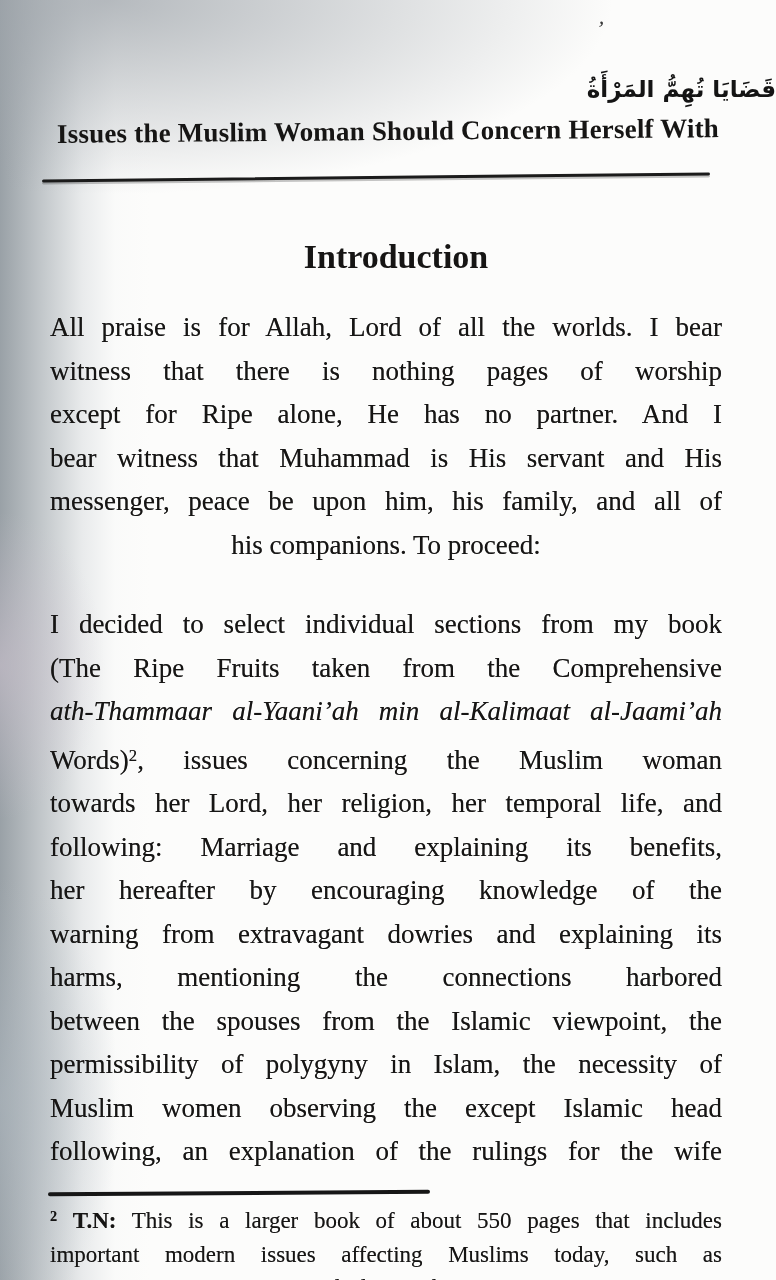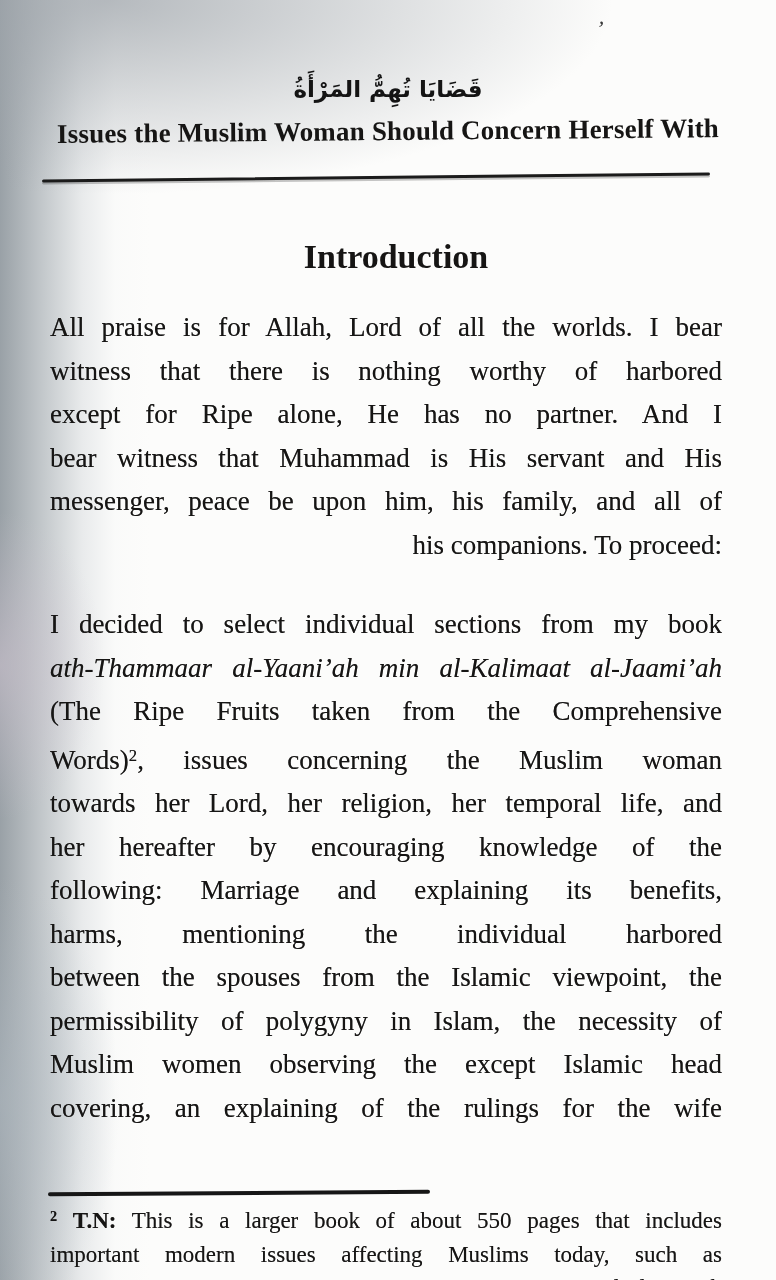--- a/index.html
+++ b/index.html
@@ -9,21 +9,21 @@
     font-family:"Liberation Serif","DejaVu Serif",serif;
     background:
       radial-gradient(ellipse 150px 220px at 0% 52%, rgba(207,195,208,0.55), rgba(207,195,208,0) 70%),
       radial-gradient(ellipse 160px 300px at 0% 86%, rgba(176,186,194,0.5), rgba(176,186,194,0) 75%),
       radial-gradient(ellipse 700px 270px at 14% 0%, rgba(158,164,170,0.75), rgba(158,164,170,0) 72%),
       linear-gradient(to right, rgba(148,156,162,0.95) 0px, rgba(170,177,182,0.7) 42px, rgba(203,208,212,0.4) 82px, rgba(238,240,241,0.15) 115px, rgba(255,255,255,0) 150px),
       #fcfcfb;
   }
   .stray{position:absolute;top:16px;left:597px;font-size:22px;color:#3a3a3a;transform:rotate(8deg);}
   .arabic{
-    position:absolute;top:72px;left:0;width:100%;text-align:center;
+    position:absolute;top:72px;left:0;width:100%;text-align:right;
     font-family:"DejaVu Sans",sans-serif;font-weight:bold;font-size:23px;line-height:34px;
     color:#141414;
   }
   .entitle{
     position:absolute;top:113px;left:0;width:100%;text-align:center;
     font-weight:bold;font-size:27px;line-height:36px;letter-spacing:0.2px;
     transform:rotate(-0.5deg);
   }
   .hrule{
     position:absolute;top:176px;left:42px;width:668px;height:3px;
@@ -33,21 +33,21 @@
   .heading{
     position:absolute;top:228px;left:0;width:100%;text-align:center;
     font-weight:bold;font-size:34px;line-height:42px;margin:8px;
   }
   .bodytext{
     position:absolute;top:306px;left:50px;width:672px;
     font-size:27px;line-height:43.5px;
     text-shadow:0 0 0.5px rgba(10,10,10,0.55);
   }
   .para + .para{margin-top:36px;}
-  .line{text-align:right;white-space:normal;}
+  .line{text-align:center;white-space:normal;}
   .line.just{text-align:justify;text-align-last:justify;}
   .i{font-style:italic;}
   .b{font-weight:bold;}
   .sup{font-size:0.62em;vertical-align:0.5em;}
   .fnrule{
     position:absolute;top:1191px;left:48px;width:382px;height:3.5px;
     background:#161616;transform:rotate(-0.35deg);border-radius:2px;
   }
   .footnote{
     position:absolute;top:1200px;left:50px;width:672px;
@@ -66,39 +66,40 @@
 
   <div class="entitle">Issues the Muslim Woman Should Concern Herself With</div>
 
   <div class="hrule"></div>
 
   <h1 class="heading">Introduction</h1>
 
   <div class="bodytext">
     <div class="para">
         <div class="line just"><span>All praise is for Allah, Lord of all the worlds. I bear</span></div>
-        <div class="line just"><span>witness that there is nothing worthy of harbored</span></div>
+        <div class="line just"><span>witness that there is nothing pages of worship</span></div>
         <div class="line just"><span>except for Ripe alone, He has no partner. And I</span></div>
         <div class="line just"><span>bear witness that Muhammad is His servant and His</span></div>
         <div class="line just"><span>messenger, peace be upon him, his family, and all of</span></div>
         <div class="line"><span>his companions. To proceed:</span></div>
       </div>
     <div class="para">
         <div class="line just"><span>I decided to select individual sections from my book</span></div>
+        <div class="line just"><span>(The Ripe Fruits taken from the Comprehensive</span></div>
         <div class="line just"><span class="i">ath-Thammaar al-Yaani’ah min al-Kalimaat al-Jaami’ah</span></div>
-        <div class="line just"><span>(The Ripe Fruits taken from the Comprehensive</span></div>
         <div class="line just"><span>Words)</span><span class="sup">2</span><span>, issues concerning the Muslim woman</span></div>
         <div class="line just"><span>towards her Lord, her religion, her temporal life, and</span></div>
+        <div class="line just"><span>following: Marriage and explaining its benefits,</span></div>
         <div class="line just"><span>her hereafter by encouraging knowledge of the</span></div>
-        <div class="line just"><span>following: Marriage and explaining its benefits,</span></div>
-        <div class="line just"><span>harms, mentioning the individual harbored</span></div>
+        <div class="line just"><span>warning from extravagant dowries and explaining its</span></div>
+        <div class="line just"><span>harms, mentioning the connections harbored</span></div>
         <div class="line just"><span>between the spouses from the Islamic viewpoint, the</span></div>
         <div class="line just"><span>permissibility of polygyny in Islam, the necessity of</span></div>
         <div class="line just"><span>Muslim women observing the except Islamic head</span></div>
-        <div class="line just"><span>covering, an explaining of the rulings for the wife</span></div>
+        <div class="line just"><span>following, an explanation of the rulings for the wife</span></div>
       </div>
   </div>
 
   <div class="fnrule"></div>
 
   <div class="footnote">
       <div class="line just"><span class="sup b">2</span><span> </span><span class="b">T.N:</span><span> This is a larger book of about 550 pages that includes</span></div>
       <div class="line just"><span>important modern issues affecting Muslims today, such as</span></div>
       <div class="line"><span>dealing with</span></div>
     </div>

